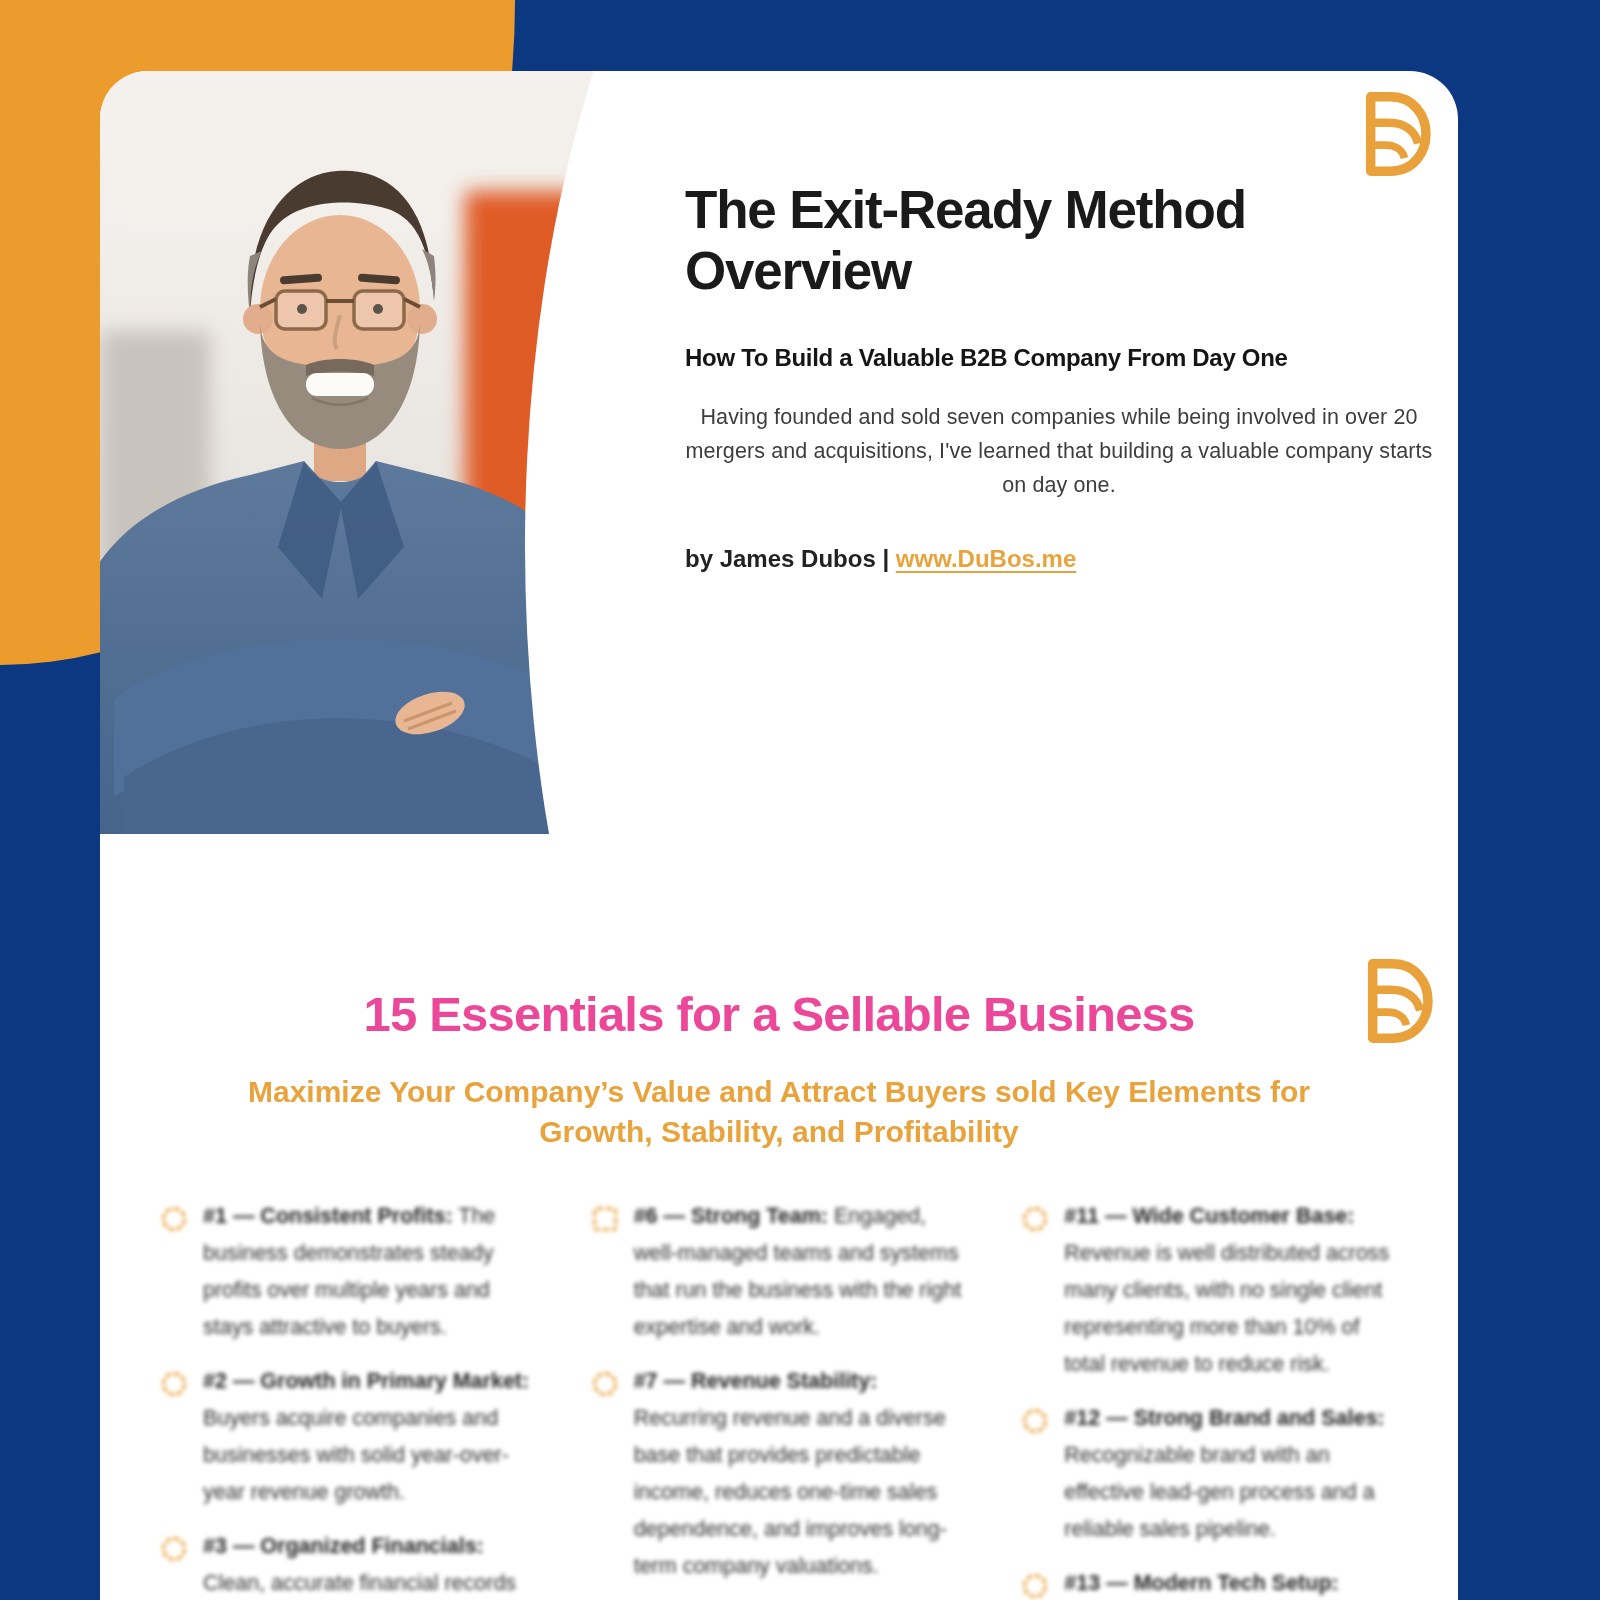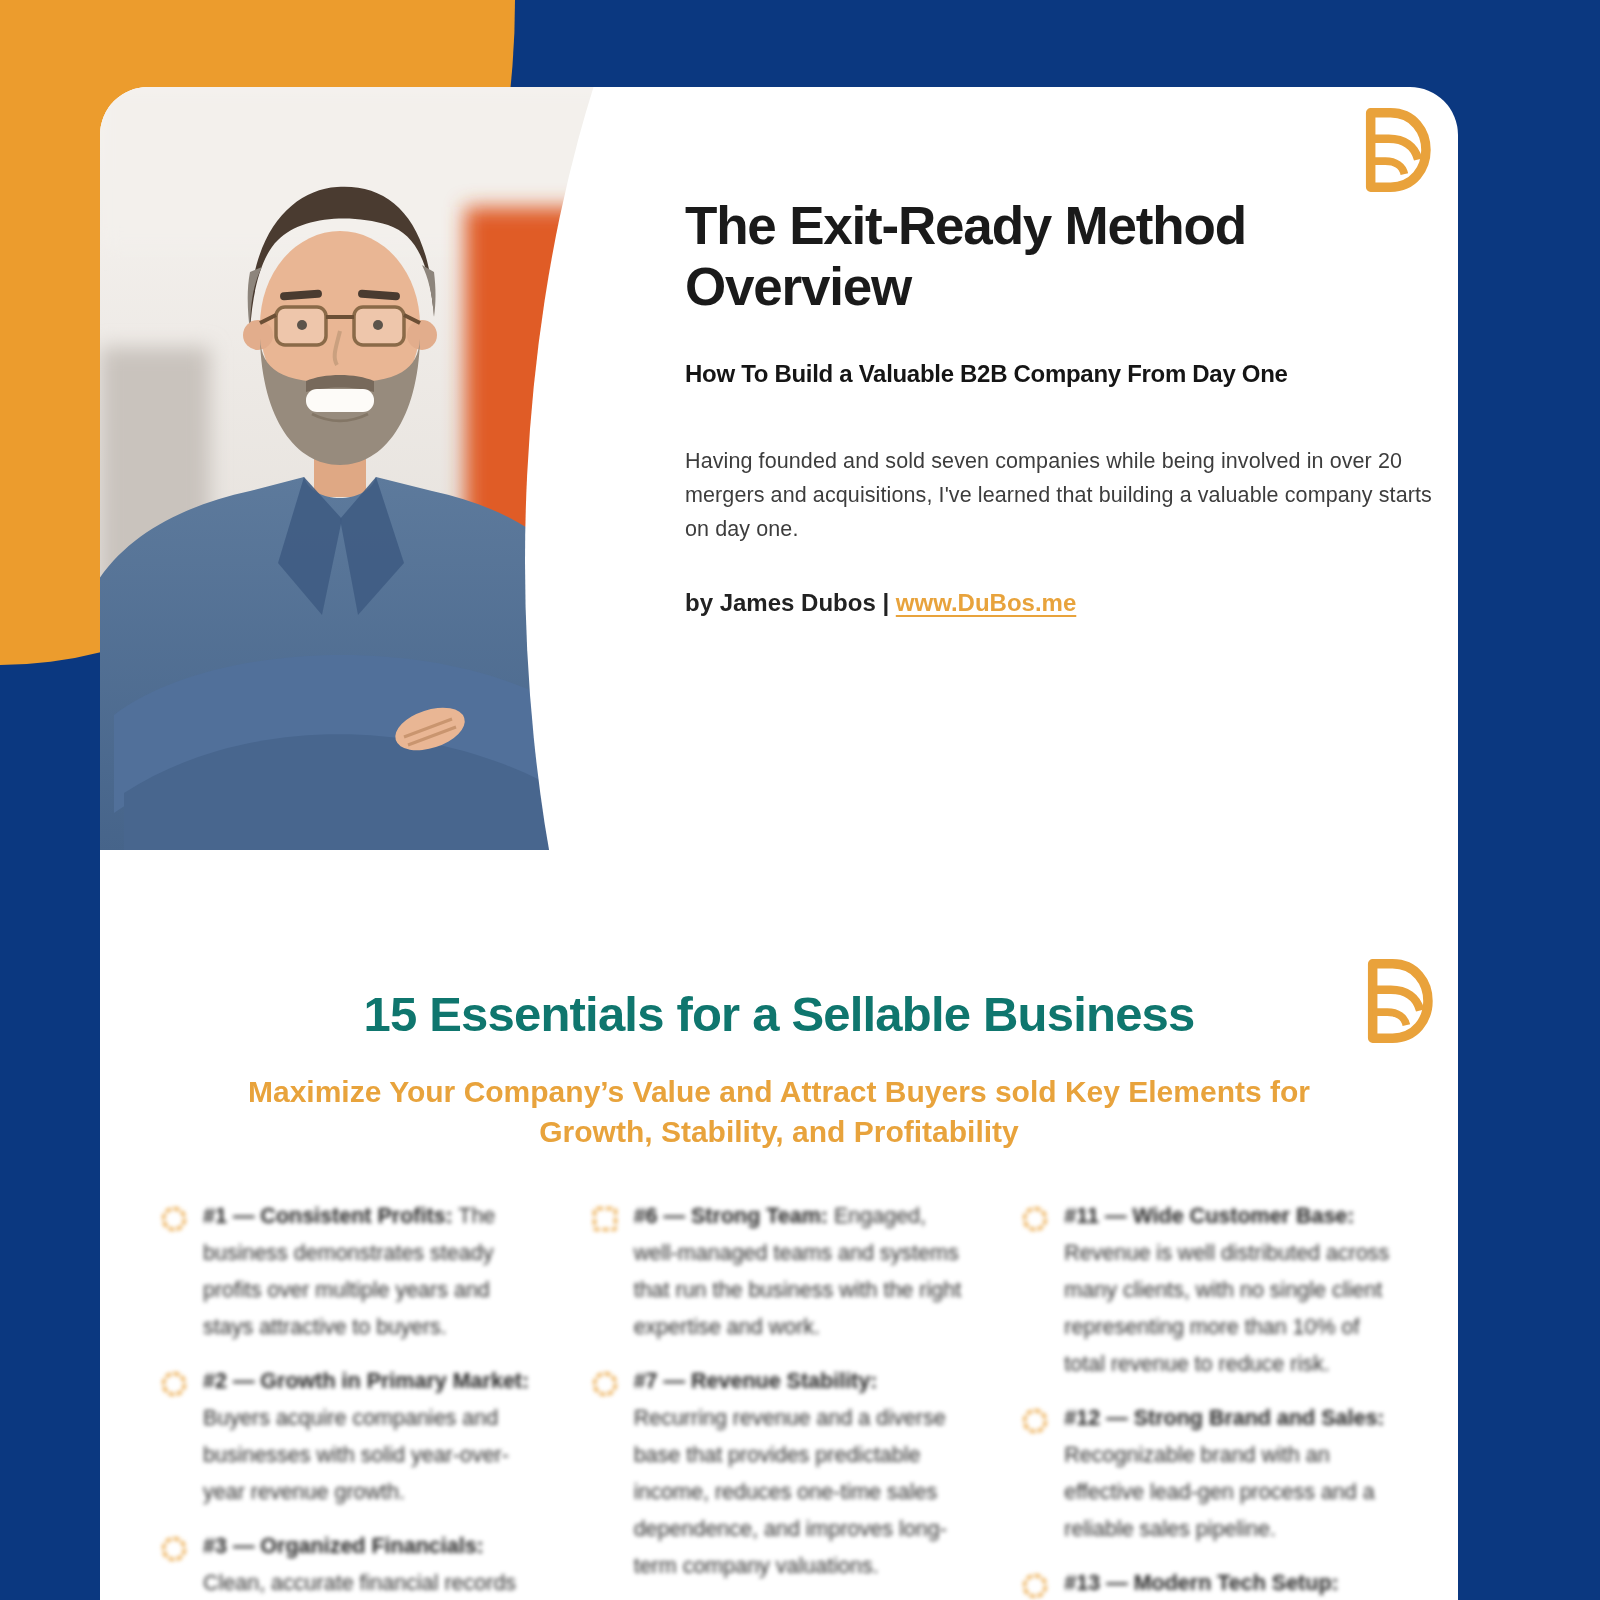--- a/index.html
+++ b/index.html
@@ -6,21 +6,21 @@
   body{
     width:1600px;height:1600px;overflow:hidden;position:relative;
     background:#0B3880;
     font-family:"Liberation Sans", sans-serif;
   }
   .blob{position:absolute;left:0;top:0;z-index:0;}
   .card{
     position:absolute;left:100px;width:1358px;background:#ffffff;
     border-radius:48px;z-index:1;
   }
-  .card1{top:87px;height:989px;overflow:hidden;}
+  .card1{top:71px;height:989px;overflow:hidden;}
   .card2{top:928px;height:780px;overflow:hidden;}
   
   .photo{position:absolute;left:0;top:0;width:660px;height:763px;z-index:1;overflow:hidden;}
   .photo svg{display:block;}
   .photo-curve{
     position:absolute;left:425px;top:-425px;width:910px;height:1800px;
     background:#ffffff;border-radius:50%;z-index:2;
   }
   .c1-content{position:absolute;left:585px;top:0;width:760px;z-index:3;}
   .logo{position:absolute;z-index:4;}
@@ -31,27 +31,27 @@
     color:#1a1a1a;letter-spacing:-1.2px;width:650px;
   }
   .c1-subtitle{
     margin:40px 0 0 0;font-size:24px;line-height:1.3;font-weight:bold;
     color:#151515;letter-spacing:-0.3px;width:700px;
   }
   .c1-para{
     margin:30px 0 0 0;font-size:21.5px;line-height:1.58;color:#3d3d3d;
     width:748px;letter-spacing:0.1px;
   }
-  .c1-para.first{margin-top:56px;}
+  .c1-para.first{margin-top:28px;text-align:center;}
   .byline{margin:42px 0 0 0;font-size:24px;font-weight:bold;color:#222222;}
   .byline a{color:#E8A33C;text-decoration:underline;text-underline-offset:4px;cursor:pointer;}
   
   .c2-title{
     margin:58px 0 0 0;text-align:center;font-size:49px;font-weight:bold;
-    color:#0f766e;letter-spacing:-0.8px;
+    color:#ec4899;letter-spacing:-0.8px;
   }
   .c2-subtitle{
     margin:30px auto 0 auto;max-width:1140px;text-align:center;
     font-size:30px;line-height:1.34;font-weight:bold;color:#E8A33C;
   }
   .essentials{
     margin-top:46px;padding:0 62px;
     display:grid;grid-template-columns:repeat(3,1fr);column-gap:58px;
     filter:blur(1.9px);
   }

